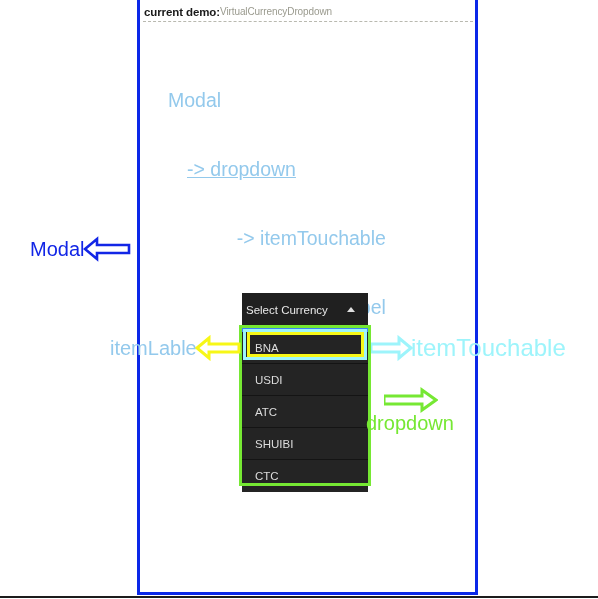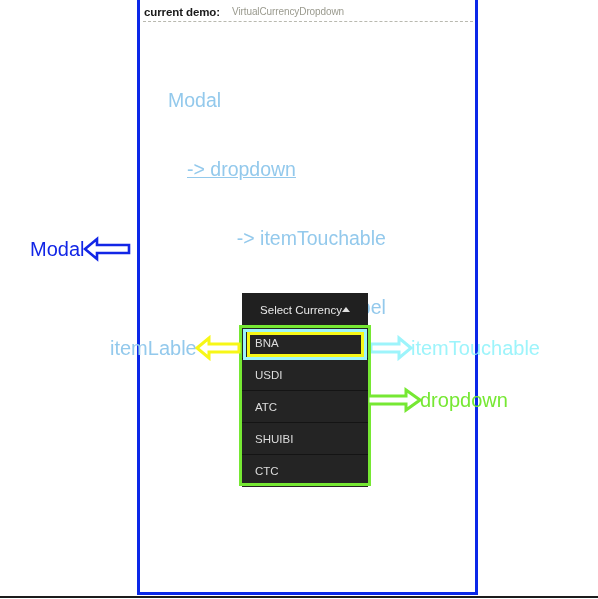--- a/index.html
+++ b/index.html
@@ -26,21 +26,20 @@
 
   
   #demo-header {
     position: absolute;
     left: 144px; top: 3px;
     width: 328px;
     height: 17px;
     display: flex;
     align-items: center;
     white-space: nowrap;
-    gap: 12px;
   }
   #demo-header .demo-label {
     font-size: 11.5px;
     font-weight: bold;
     color: #1a1a1a;
     letter-spacing: -0.1px;
   }
   #demo-header .demo-value {
     font-size: 10px;
     color: #9a9a8e;
@@ -72,37 +71,37 @@
   #dropdown-widget {
     position: absolute;
     left: 242px; top: 293px;
     width: 126px;
   }
   #dropdown-header {
     height: 33px;
     background: #202020;
     display: flex;
     align-items: center;
-    justify-content: center;
-    padding: 0 11px 0 13px;
+    justify-content: space-between;
+    padding: 0 11px 0 4px;
   }
   #dropdown-header .dd-title {
     color: #e8e8e8;
     font-size: 11.5px;
   }
   .caret-up {
     width: 0; height: 0;
     border-left: 4.5px solid transparent;
     border-right: 4.5px solid transparent;
     border-bottom: 5px solid #e0e0e0;
     margin-right: 2px;
   }
   #dropdown-list {
     background: #d946ef;
-    border-top: 1px solid #3b82f6;
+    border-top: 6px solid #3b82f6;
   }
   .dd-item {
     height: 32px;
     display: flex;
     align-items: center;
     padding-left: 13px;
     color: #dcdcdc;
     font-size: 11.5px;
     border-bottom: 1px solid #141414;
     background: #242424;
@@ -157,28 +156,28 @@
     line-height: 20px;
   }
 
   #ann-itemtouchable {
     position: absolute;
     left: 371px; top: 335px;
     display: flex; align-items: center;
   }
   #ann-itemtouchable .ann-text {
     color: #9df4fb;
-    font-size: 20px;
+    font-size: 24px;
     line-height: 20px;
   }
 
   #ann-dropdown {
     position: absolute;
     left: 368px; top: 387px;
-    display: flex; align-items: center;
+    display: flex; align-items: center; flex-direction: column;
   }
   #ann-dropdown .ann-text {
     color: #76e833;
     font-size: 20px;
     line-height: 20px;
   }
 
   
   #bottom-rule {
     position: absolute;

